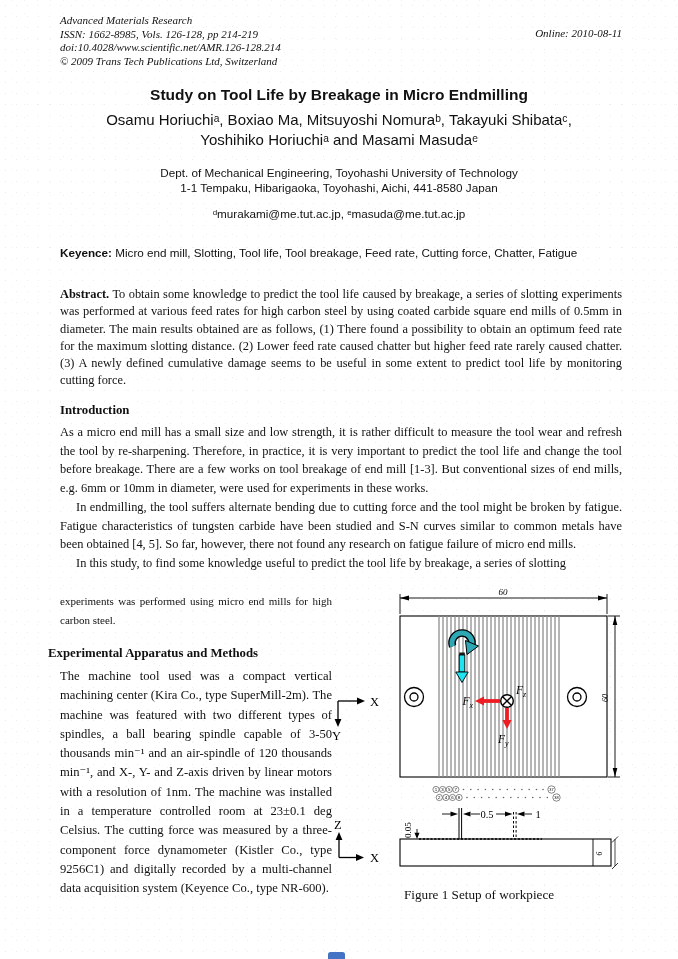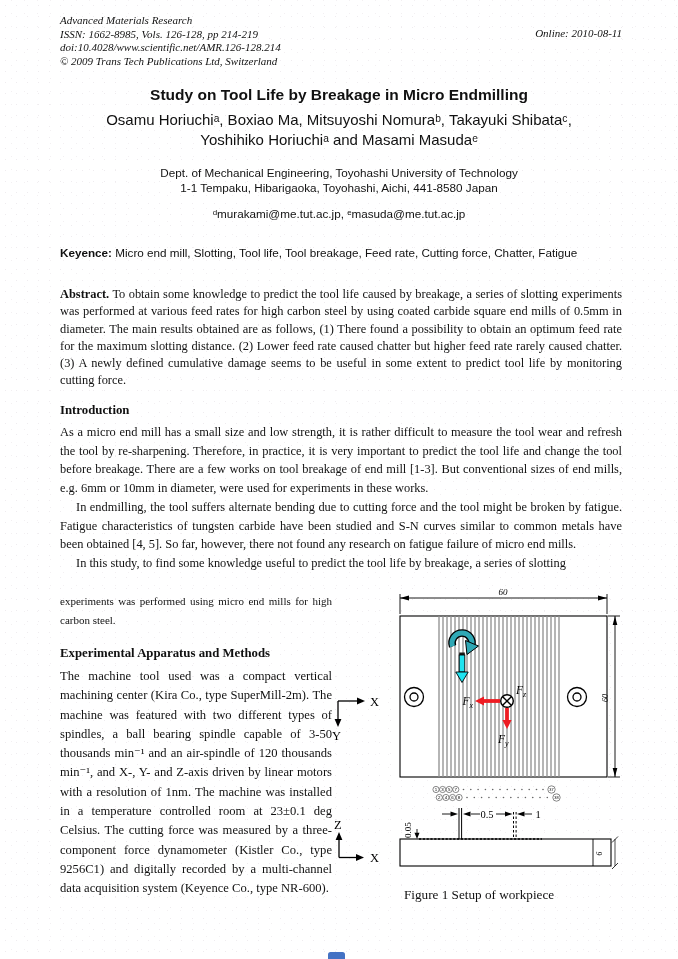--- a/index.html
+++ b/index.html
@@ -31,21 +31,21 @@
   .abstract{position:absolute; top:286px; left:60px; width:562px; text-align:justify;
             font-size:12.4px; line-height:17.3px;}
   .h-intro{position:absolute; top:403px; left:60px; font-weight:bold; font-size:12.8px;}
   .intro-body{position:absolute; top:423px; left:60px; width:562px; text-align:justify;
               font-size:12.4px; line-height:18.7px;}
   .intro-body p{margin:0;}
   .indent{text-indent:16px;}
   .nowrap{white-space:nowrap; text-align:left;}
   .p3b{position:absolute; top:592px; left:60px; width:272px; text-align:justify;
        font-size:11px; line-height:19px;}
-  .h-exp{position:absolute; top:646px; left:60px; font-weight:bold; font-size:12.8px;}
+  .h-exp{position:absolute; top:646px; left:48px; font-weight:bold; font-size:12.8px;}
   .exp-col{position:absolute; top:667px; left:60px; width:272px; text-align:justify;
            font-size:12.6px; line-height:19.3px;}
   .fig-caption{position:absolute; top:887px; left:404px; font-size:13.2px;}
   .figure-svg{position:absolute; left:330px; top:586px;}
   .edge-accent{position:absolute; left:328px; top:952px;}
   b{font-weight:bold;}
 </style>
 </head>
 <body>
 

